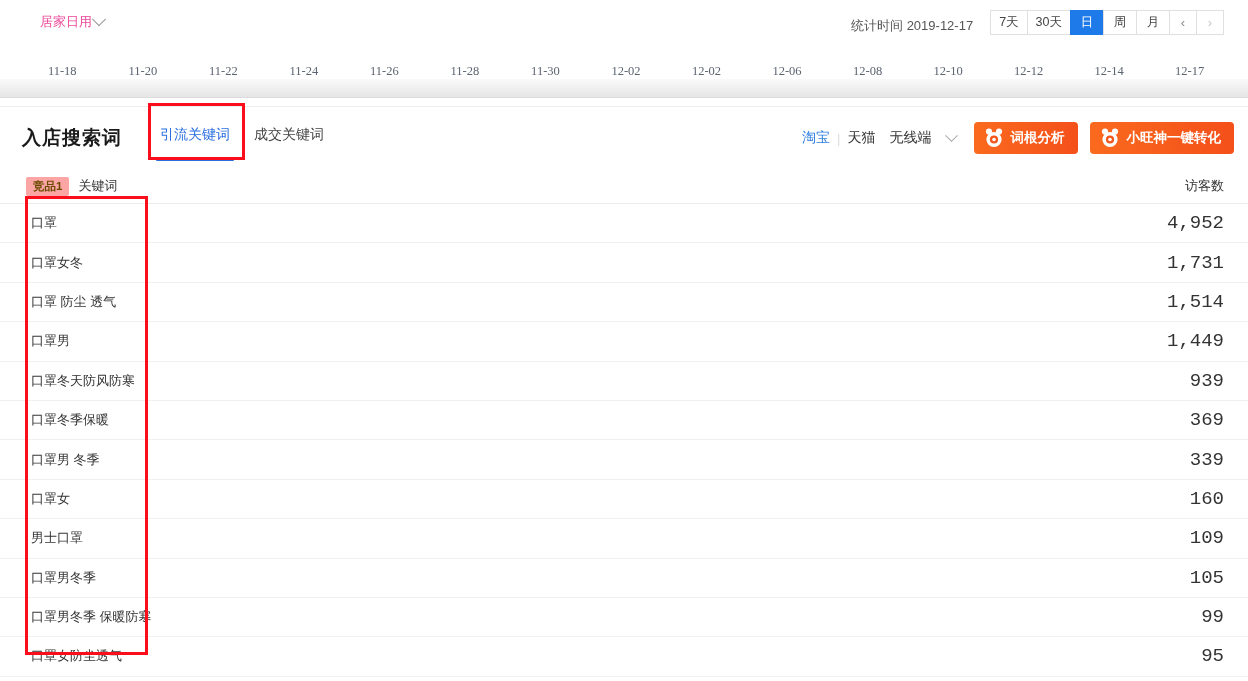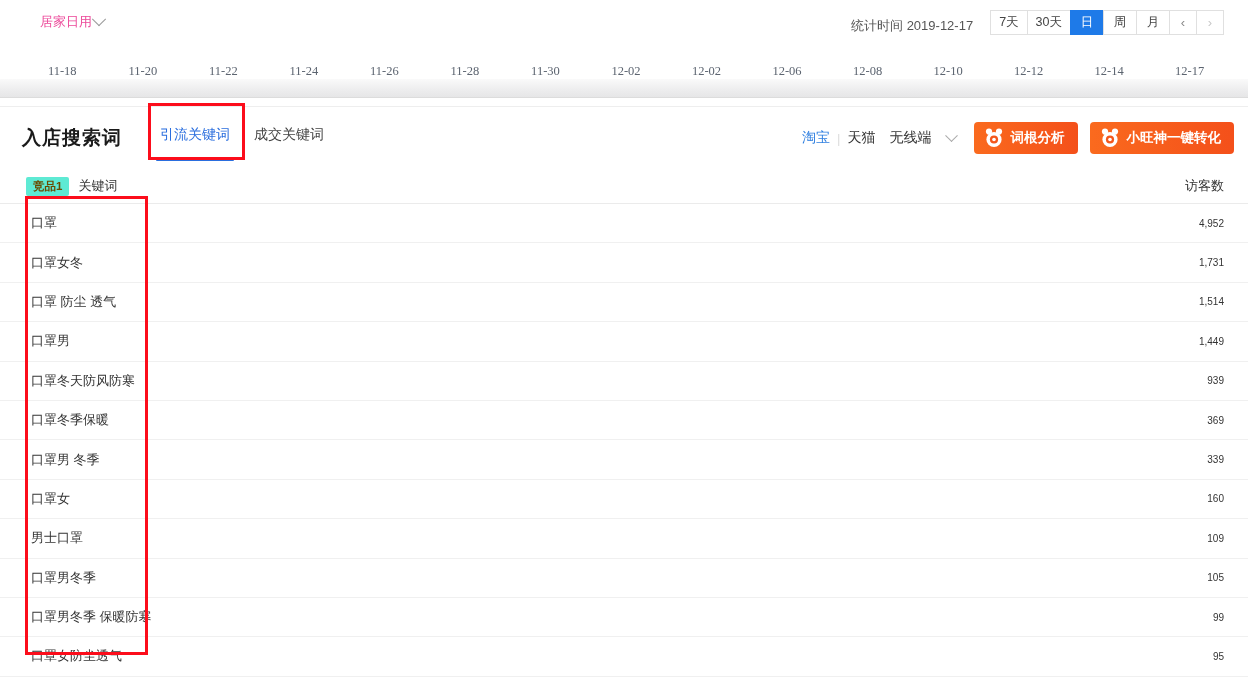--- a/index.html
+++ b/index.html
@@ -189,21 +189,21 @@
 
   
   .tbl-head {
     display: flex;
     align-items: center;
     height: 34px;
     padding: 0 24px 0 26px;
     border-bottom: 1px solid #ebebeb;
   }
   .badge {
-    background: #5eead4;
+    background: #fca5a5;
     color: #6a4a00;
     font-size: 11.5px;
     padding: 2px 7px;
     border-radius: 2px;
     margin-right: 9px;
     font-weight: bold;
   }
   .th-kw { font-size: 13px; color: #333; }
   .th-num {
     margin-left: auto;
@@ -218,23 +218,23 @@
     border-bottom: 1px solid #f0f0f0;
     box-sizing: border-box;
   }
   .row .kw {
     font-size: 13px;
     color: #333;
     white-space: nowrap;
   }
   .row .val {
     margin-left: auto;
-    font-size: 10px;
-    color: #333;
-    font-family: Liberation Sans, sans-serif;
+    font-size: 19px;
+    color: #333;
+    font-family: Liberation Mono, monospace;
   }
 
   
   .redbox {
     position: absolute;
     border: 3px solid #fc0d1b;
     box-sizing: border-box;
     pointer-events: none;
     z-index: 40;
   }

